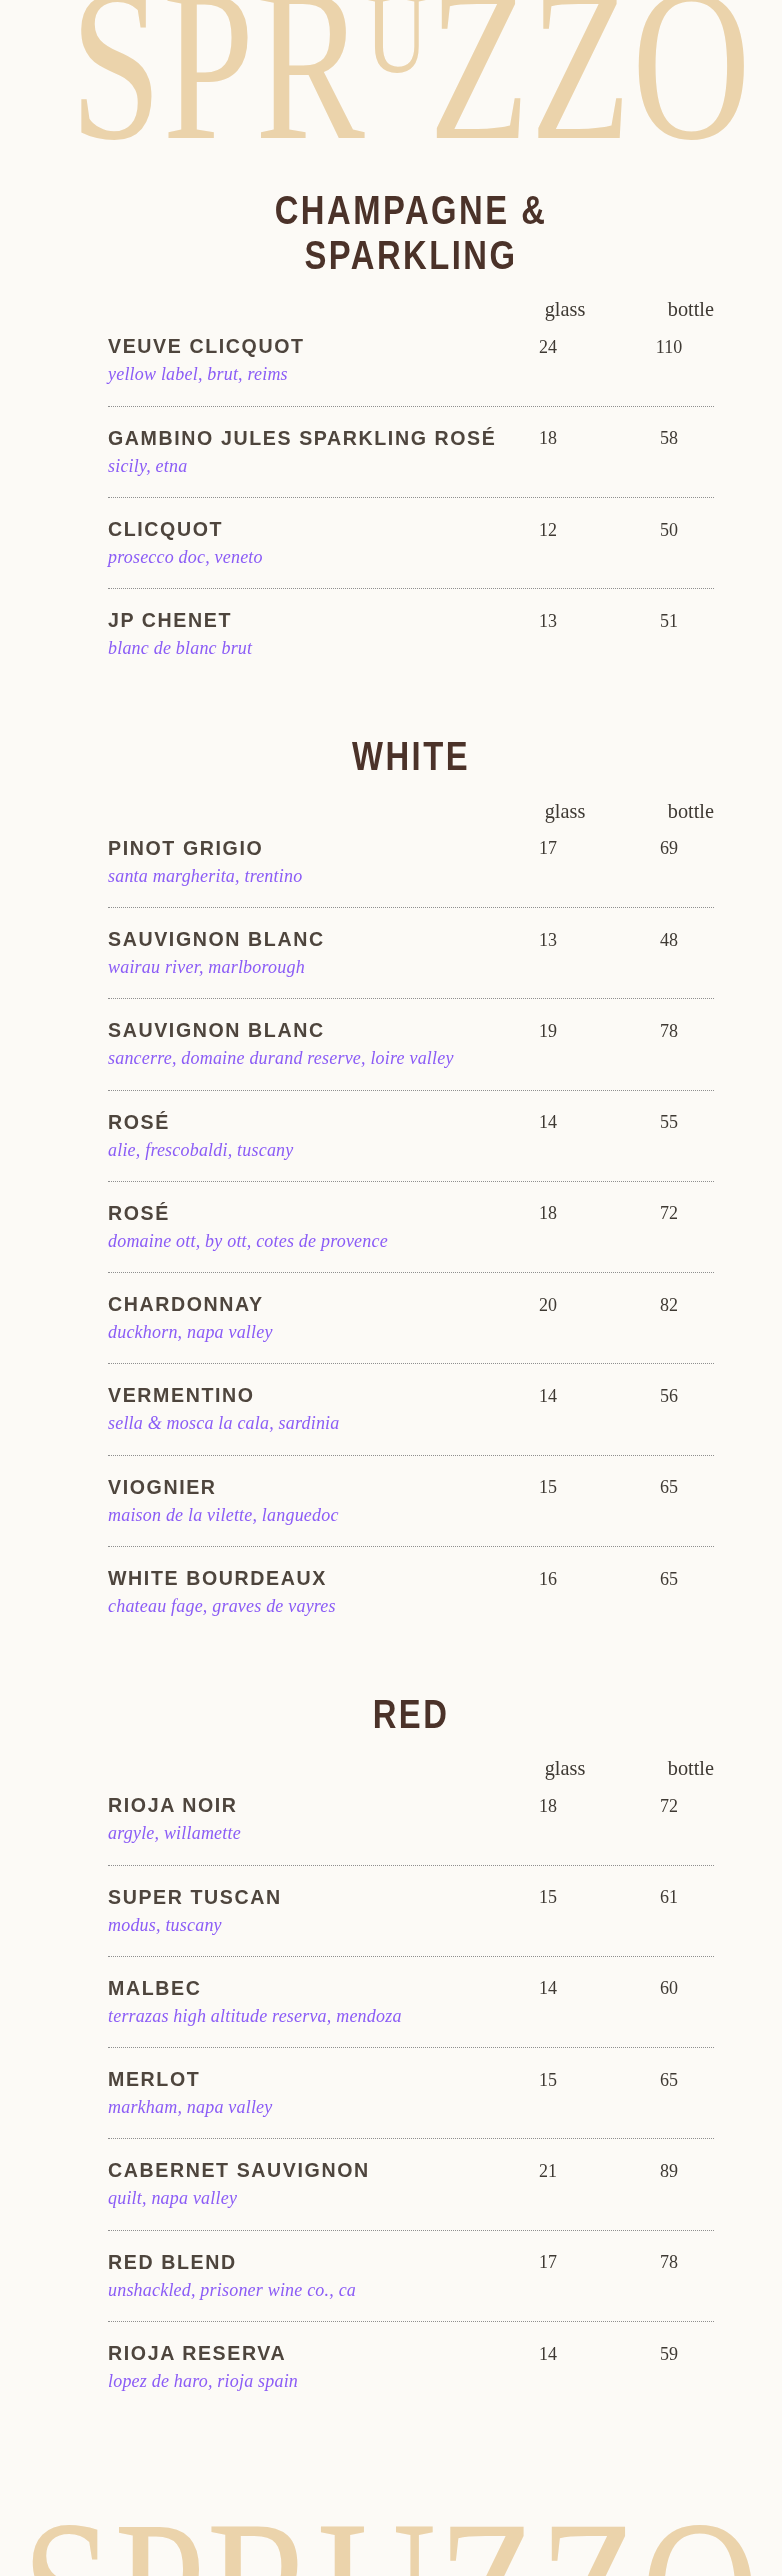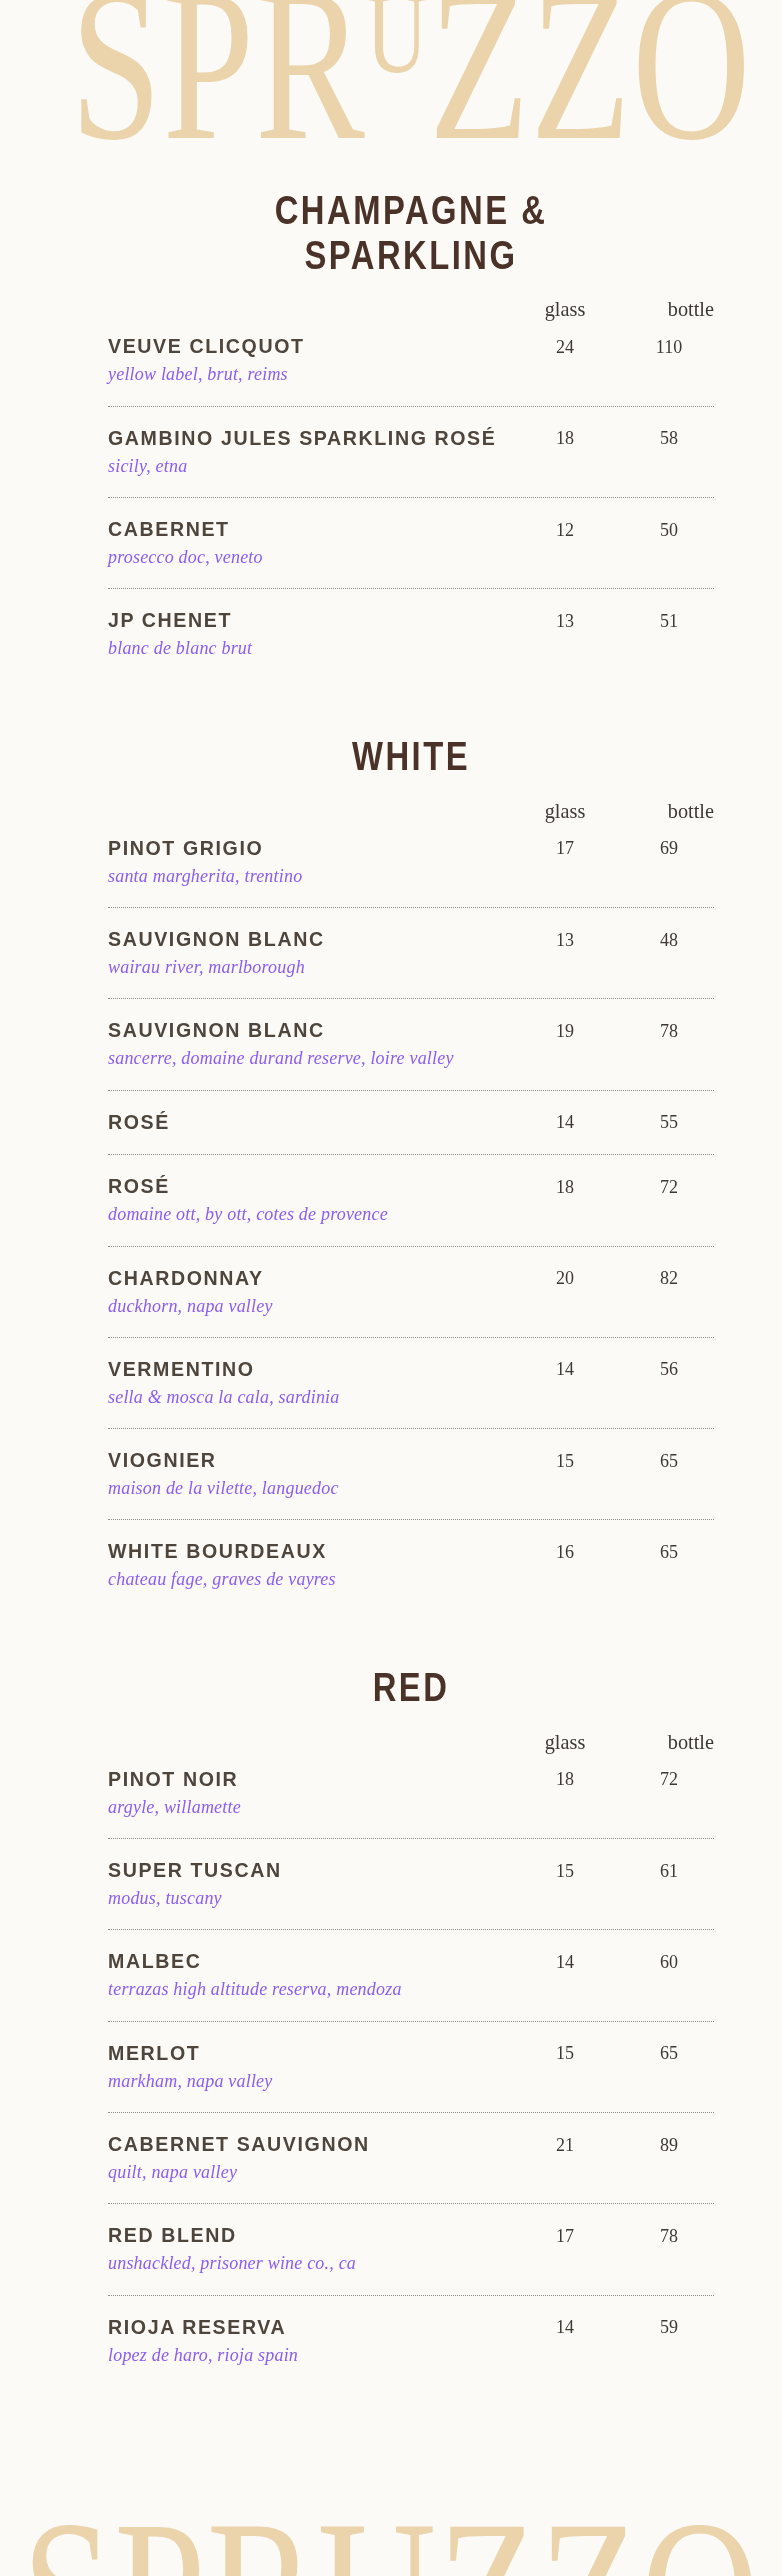--- a/index.html
+++ b/index.html
@@ -73,21 +73,21 @@
     white-space: nowrap;
   }
   .price {
     position: absolute;
     top: 1.6px;
     font-family: "Liberation Serif", serif;
     font-size: 18px;
     font-weight: 400;
     color: #3e3933;
   }
-  .price-glass  { left: 422px; width: 70px;  text-align: center; }
+  .price-glass  { left: 405px; width: 70px;  text-align: center; }
   .price-bottle { left: 516px; width: 90px; text-align: center; }
 
   .wine-desc {
     margin-top: 5.5px;
     font-family: "Liberation Serif", serif;
     font-style: italic;
     font-size: 18px;
     color: #8b5cf6;
     letter-spacing: 0.2px;
   }
@@ -130,21 +130,21 @@
           <span class="wine-name">GAMBINO JULES SPARKLING ROSÉ</span>
           <span class="price price-glass">18</span>
           <span class="price price-bottle">58</span>
         </div>
         <div class="wine-desc">sicily, etna</div>
       </article>
       <div class="divider"></div>
 
       <article class="wine-item">
         <div class="item-row">
-          <span class="wine-name">CABERNET</span>
+          <span class="wine-name">CLICQUOT</span>
           <span class="price price-glass">12</span>
           <span class="price price-bottle">50</span>
         </div>
         <div class="wine-desc">prosecco doc, veneto</div>
       </article>
       <div class="divider"></div>
 
       <article class="wine-item">
         <div class="item-row">
           <span class="wine-name">JP CHENET</span>
@@ -191,20 +191,21 @@
         <div class="wine-desc">sancerre, domaine durand reserve, loire valley</div>
       </article>
       <div class="divider"></div>
 
       <article class="wine-item">
         <div class="item-row">
           <span class="wine-name">ROSÉ</span>
           <span class="price price-glass">14</span>
           <span class="price price-bottle">55</span>
         </div>
+        <div class="wine-desc">alie, frescobaldi, tuscany</div>
       </article>
       <div class="divider"></div>
 
       <article class="wine-item">
         <div class="item-row">
           <span class="wine-name">ROSÉ</span>
           <span class="price price-glass">18</span>
           <span class="price price-bottle">72</span>
         </div>
         <div class="wine-desc">domaine ott, by ott, cotes de provence</div>
@@ -253,21 +254,21 @@
 
     <section class="menu-section">
       <h2 class="section-title">RED</h2>
       <div class="col-headers">
         <span class="col-glass">glass</span>
         <span class="col-bottle">bottle</span>
       </div>
 
       <article class="wine-item">
         <div class="item-row">
-          <span class="wine-name">PINOT NOIR</span>
+          <span class="wine-name">RIOJA NOIR</span>
           <span class="price price-glass">18</span>
           <span class="price price-bottle">72</span>
         </div>
         <div class="wine-desc">argyle, willamette</div>
       </article>
       <div class="divider"></div>
 
       <article class="wine-item">
         <div class="item-row">
           <span class="wine-name">SUPER TUSCAN</span>

